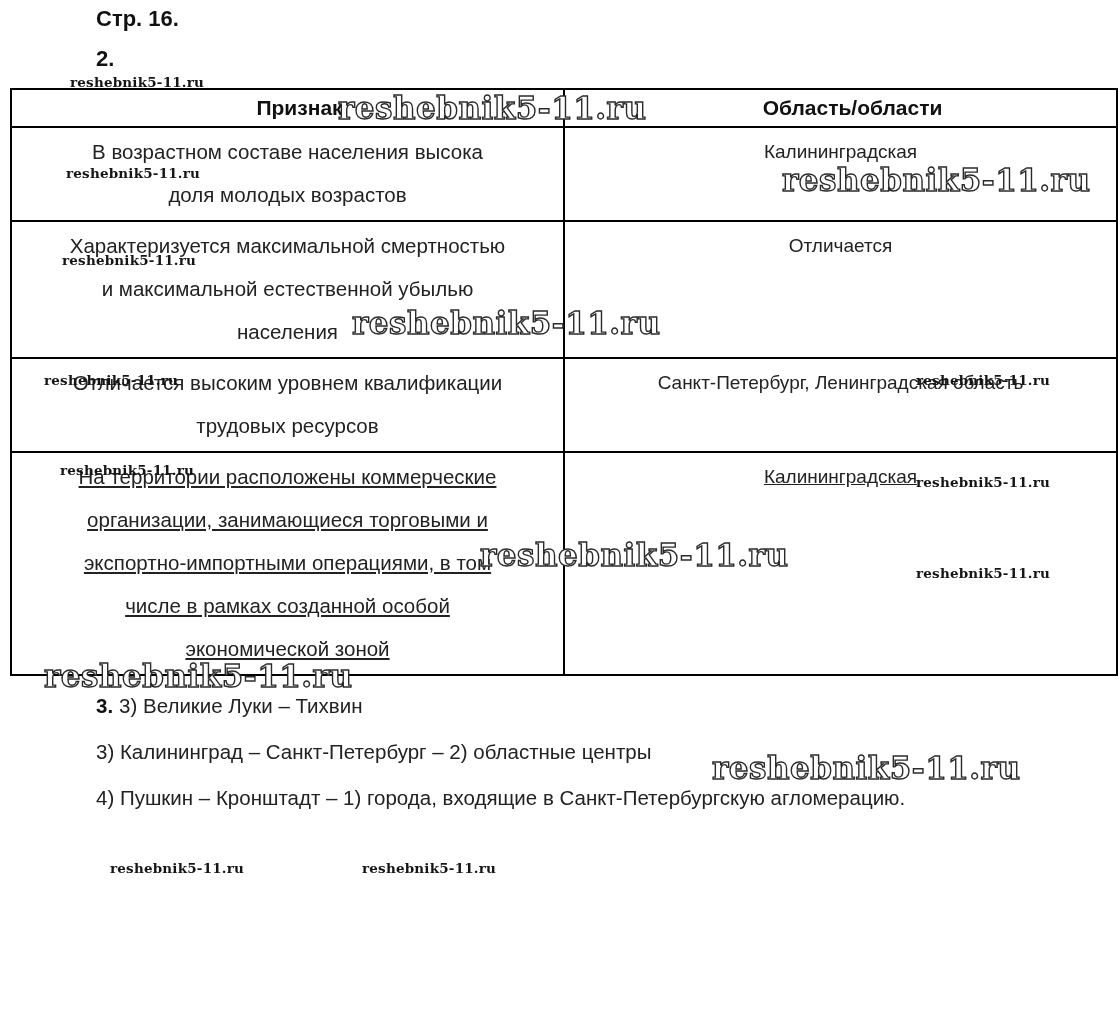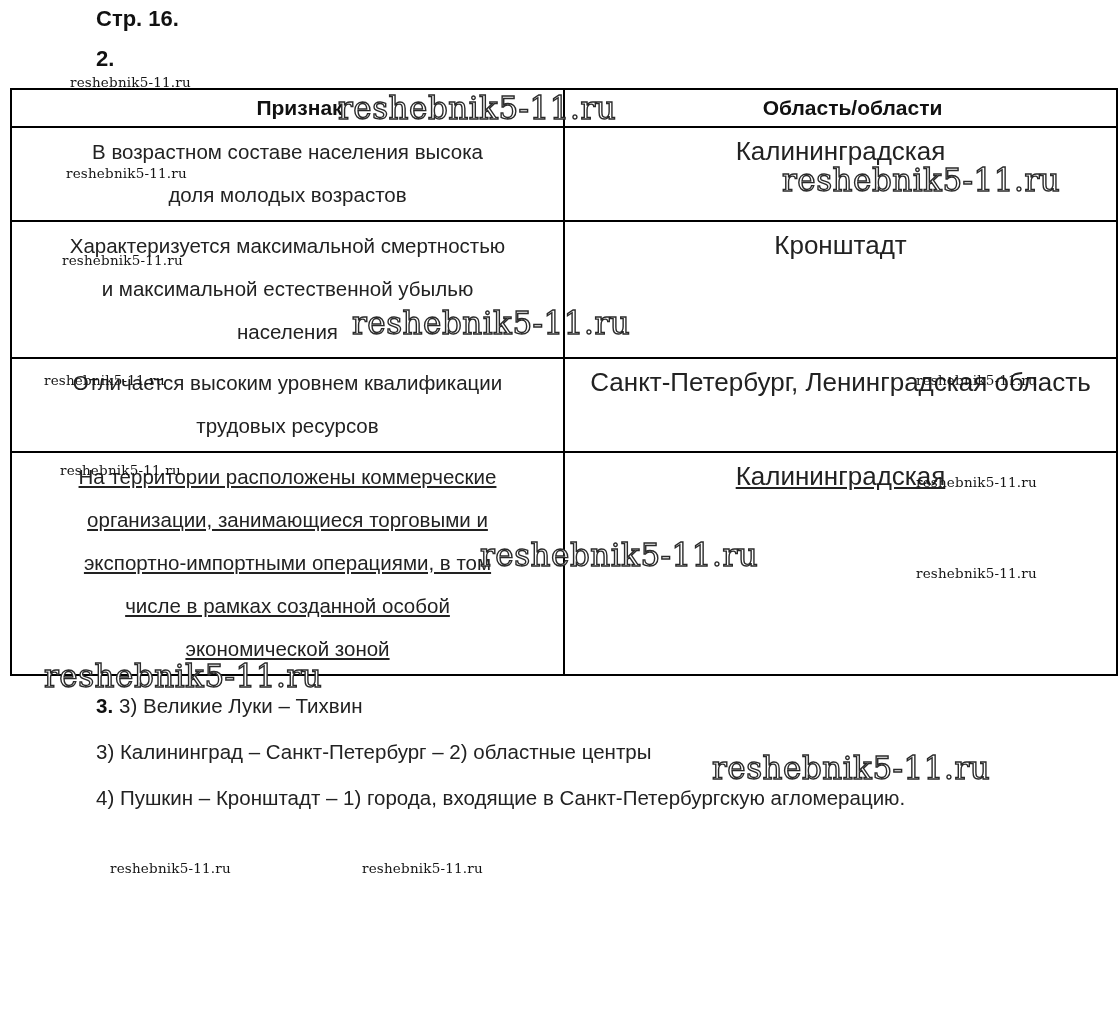--- a/index.html
+++ b/index.html
@@ -52,21 +52,21 @@
   }
   .answers-table td {
     font-size: 20.5px;
     line-height: 43px;
     text-align: center;
     vertical-align: top;
     padding: 2px 22px 4px 22px;
     white-space: pre-line;
     color: #222;
   }
-  .answers-table td.region-cell { font-size: 26px; }
+  .answers-table td.region-cell { font-size: 19px; }
   tr.row-1 td { height: 88px; }
   tr.row-2 td { height: 131px; }
   tr.row-3 td { height: 88px; }
   tr.row-4 td { height: 216px; text-decoration: underline; }
 
   .task3 {
     position: absolute;
     left: 96px;
     top: 683px;
     width: 1000px;
@@ -88,21 +88,21 @@
     line-height: 44px;
     text-align: justify;
     text-indent: 56px;
     color: #222;
   }
 
   
   .wm {
     position: absolute;
     font-family: "DejaVu Serif", serif;
-    font-weight: normal;
+    font-weight: bold;
     white-space: nowrap;
     pointer-events: none;
     z-index: 5;
   }
   .wm-lg {
     font-size: 31px;
     color: #ffffff;
     -webkit-text-stroke: 1.4px #2a2a2a;
     letter-spacing: 0.5px;
   }
@@ -148,21 +148,21 @@
     <tbody>
       <tr class="row-1">
         <td class="feature-cell">В возрастном составе населения высока
 доля молодых возрастов</td>
         <td class="region-cell">Калининградская</td>
       </tr>
       <tr class="row-2">
         <td class="feature-cell">Характеризуется максимальной смертностью
 и максимальной естественной убылью
 населения</td>
-        <td class="region-cell">Кронштадт</td>
+        <td class="region-cell">Отличается</td>
       </tr>
       <tr class="row-3">
         <td class="feature-cell">Отличается высоким уровнем квалификации
 трудовых ресурсов</td>
         <td class="region-cell">Санкт-Петербург, Ленинградская область</td>
       </tr>
       <tr class="row-4">
         <td class="feature-cell">На территории расположены коммерческие
 организации, занимающиеся торговыми и
 экспортно-импортными операциями, в том

